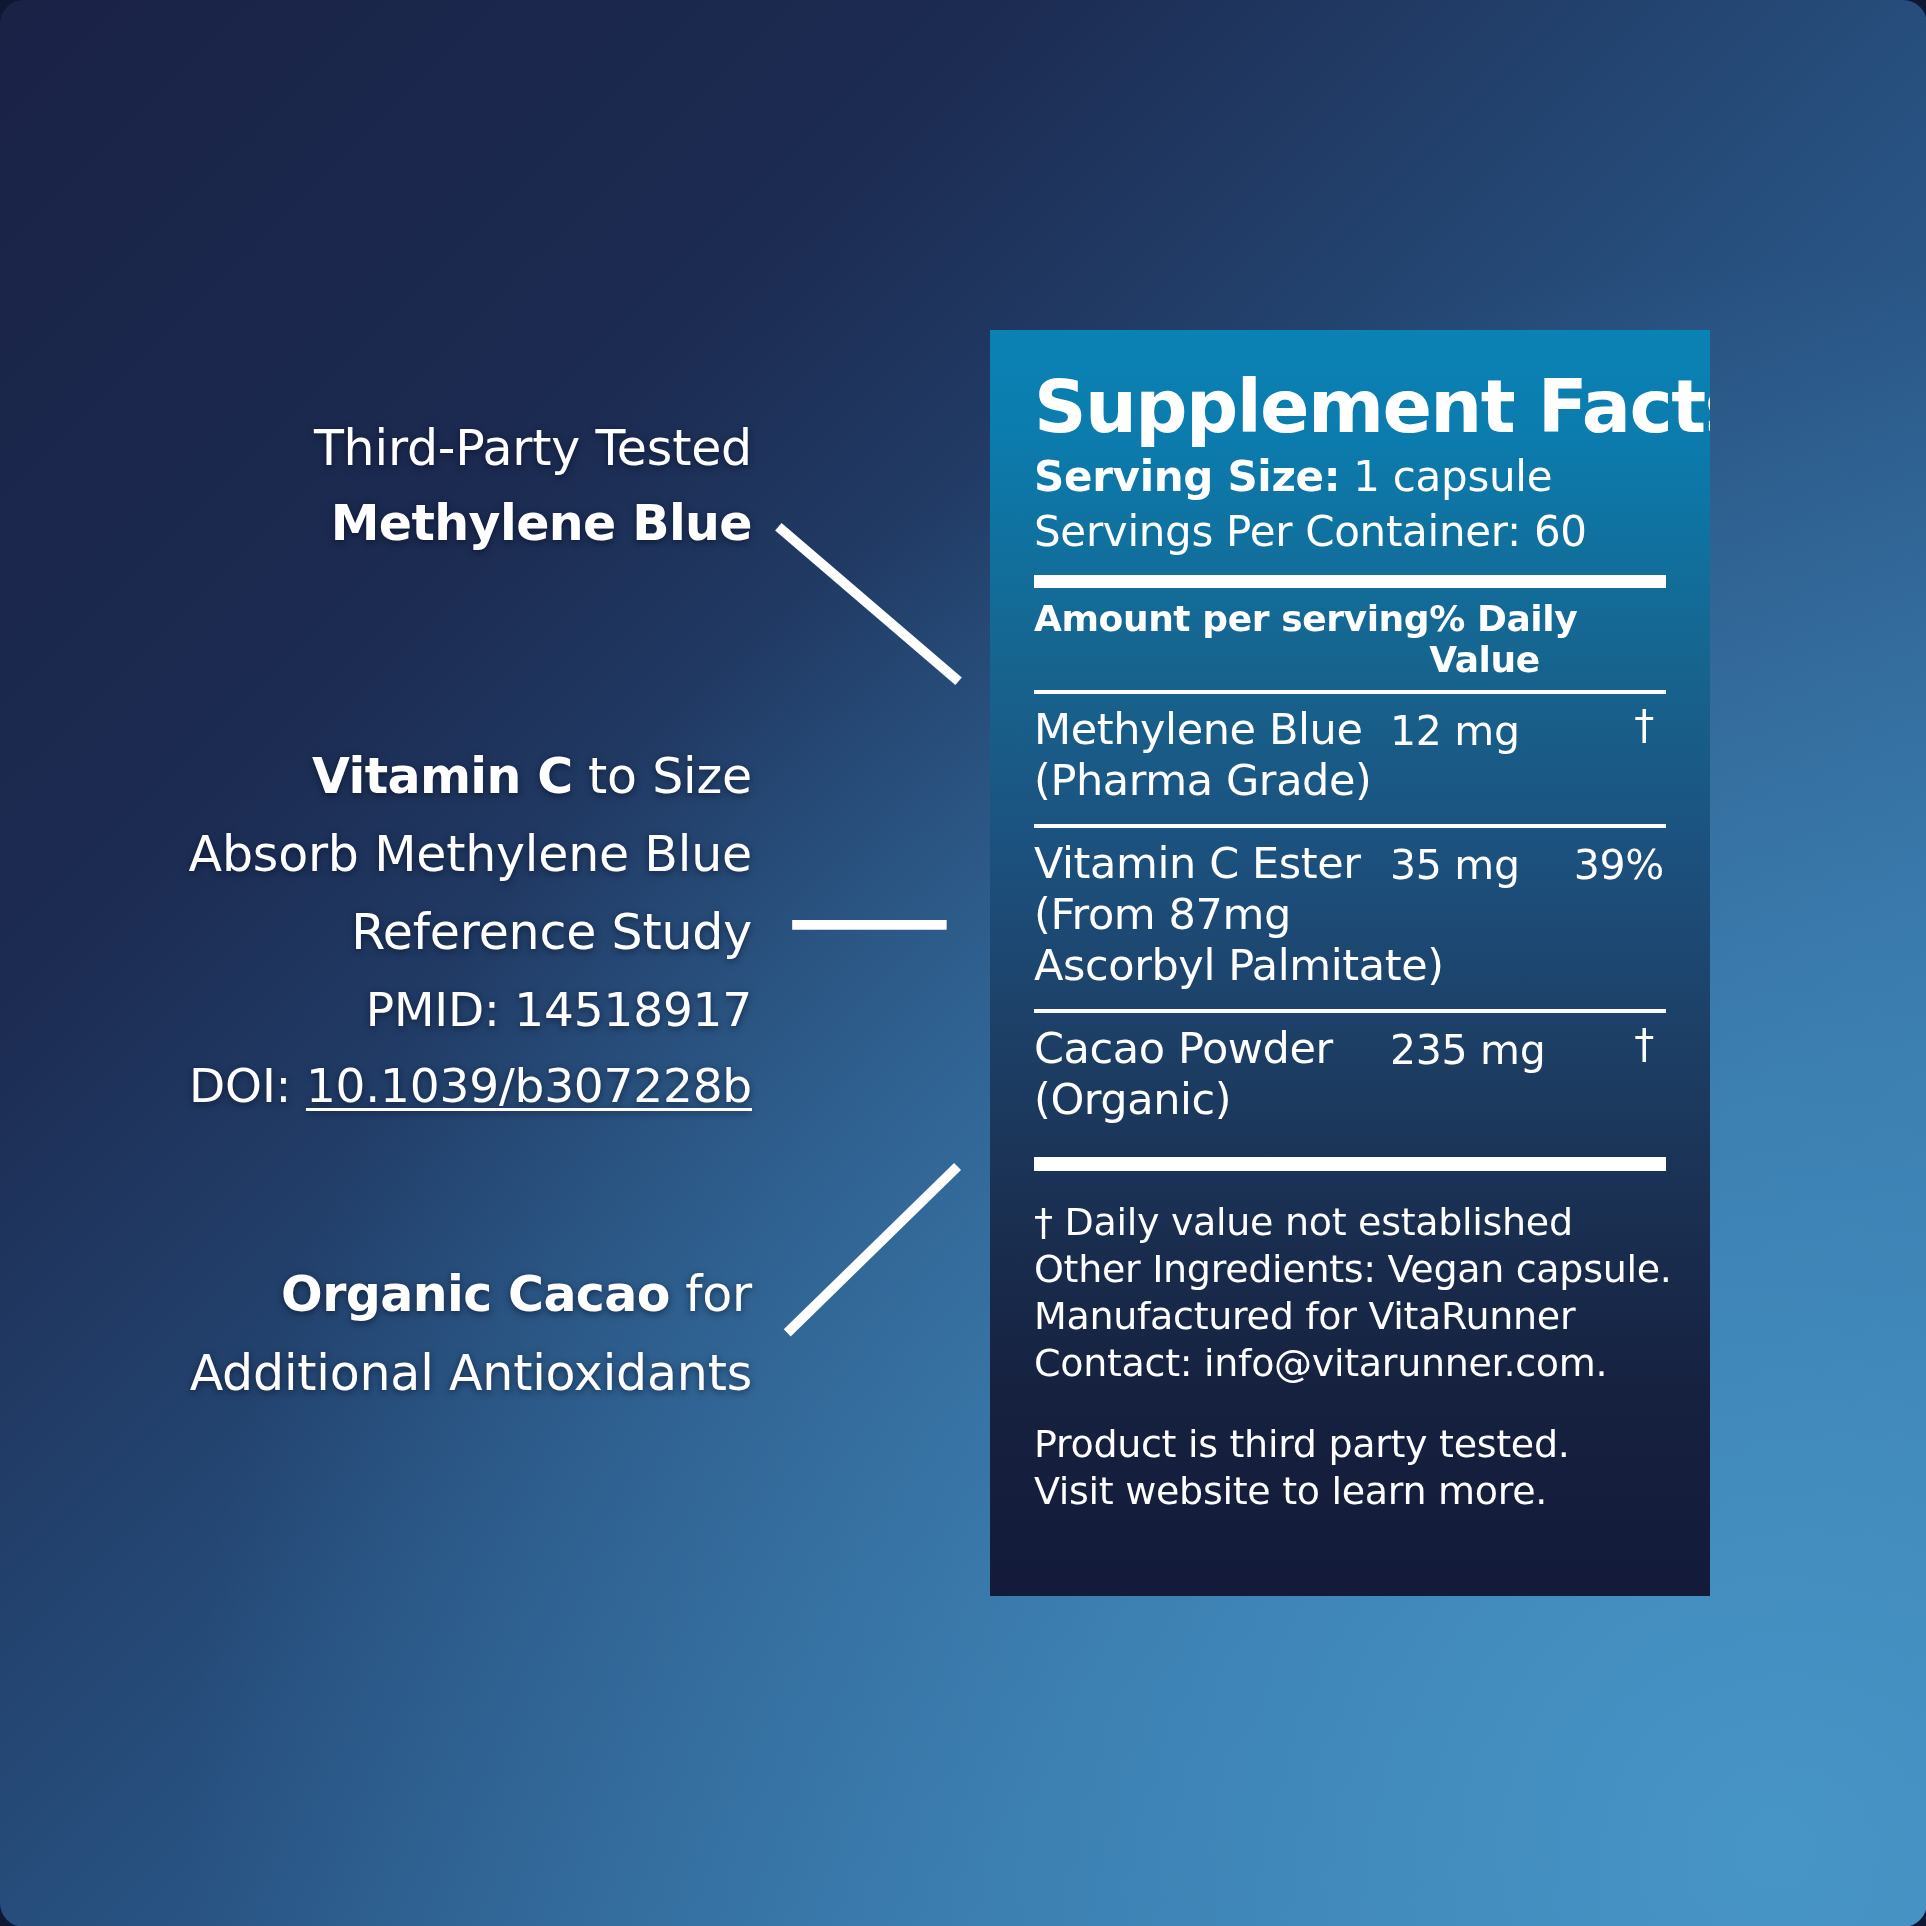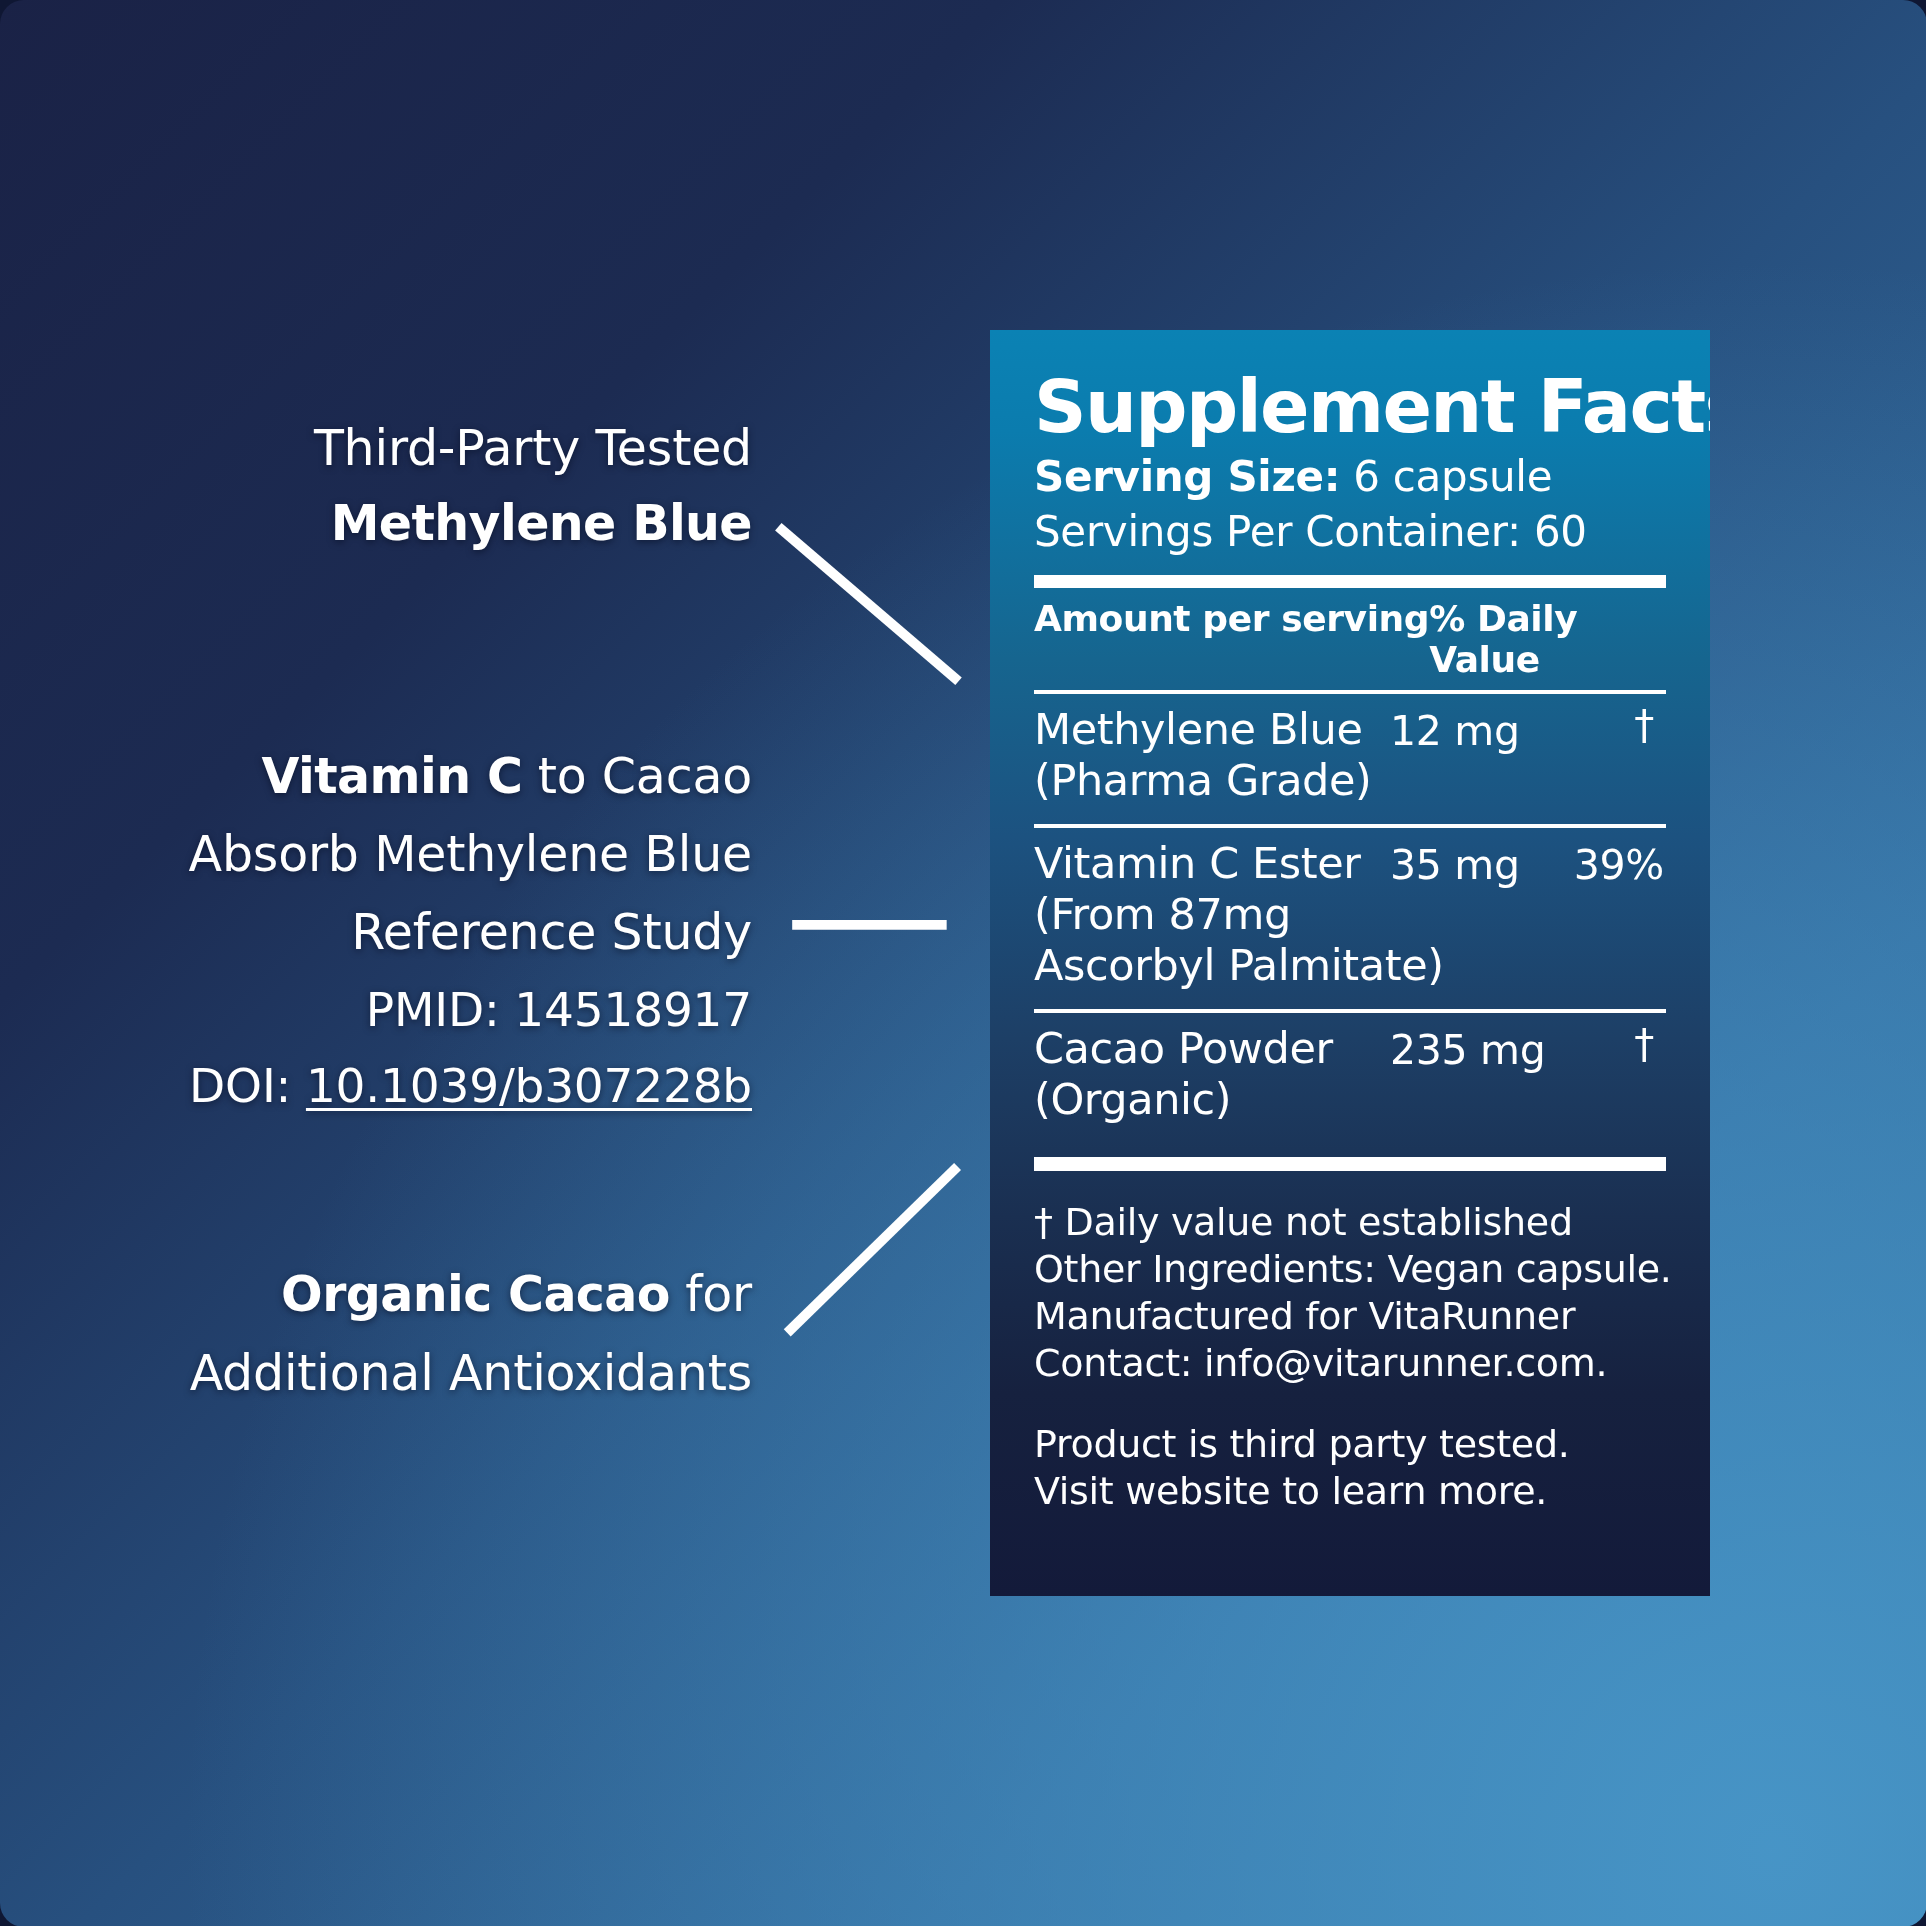--- a/index.html
+++ b/index.html
@@ -191,21 +191,21 @@
 <div id="canvas">
 
   <div class="annotations">
 
     <div class="anno anno-1">
       <span class="ln">Third-Party Tested</span>
       <span class="ln b">Methylene Blue</span>
     </div>
 
     <div class="anno anno-2">
-      <span class="ln b"><strong>Vitamin C</strong><span> to Cacao</span></span>
+      <span class="ln b"><strong>Vitamin C</strong><span> to Size</span></span>
       <span class="ln">Absorb Methylene Blue</span>
       <span class="ln">Reference Study</span>
       <span class="ln sm">PMID: 14518917</span>
       <span class="ln sm"><span>DOI: </span><span class="link">10.1039/b307228b</span></span>
     </div>
 
     <div class="anno anno-3">
       <span class="ln"><strong>Organic Cacao</strong><span> for</span></span>
       <span class="ln">Additional Antioxidants</span>
     </div>
@@ -215,21 +215,21 @@
   <svg class="connectors" viewBox="0 0 1946 1946" width="1927" height="1927">
     <line x1="786" y1="532" x2="968" y2="688" stroke="#ffffff" stroke-width="10" stroke-linecap="butt"></line>
     <line x1="800" y1="934" x2="956" y2="934" stroke="#ffffff" stroke-width="10" stroke-linecap="butt"></line>
     <line x1="795" y1="1346" x2="967" y2="1178" stroke="#ffffff" stroke-width="10" stroke-linecap="butt"></line>
   </svg>
 
   <div id="facts-card">
 
     <div class="sf-title">Supplement Facts</div>
 
-    <div class="sf-serving"><strong>Serving Size:</strong><span> 6 capsule</span></div>
+    <div class="sf-serving"><strong>Serving Size:</strong><span> 1 capsule</span></div>
 
     <div class="sf-serving">Servings Per Container: 60</div>
 
     <div class="rule-thick"></div>
 
     <div class="sf-colheads">
       <span class="ch-amount">Amount per serving</span>
       <span class="ch-dv">% Daily Value</span>
     </div>
 

